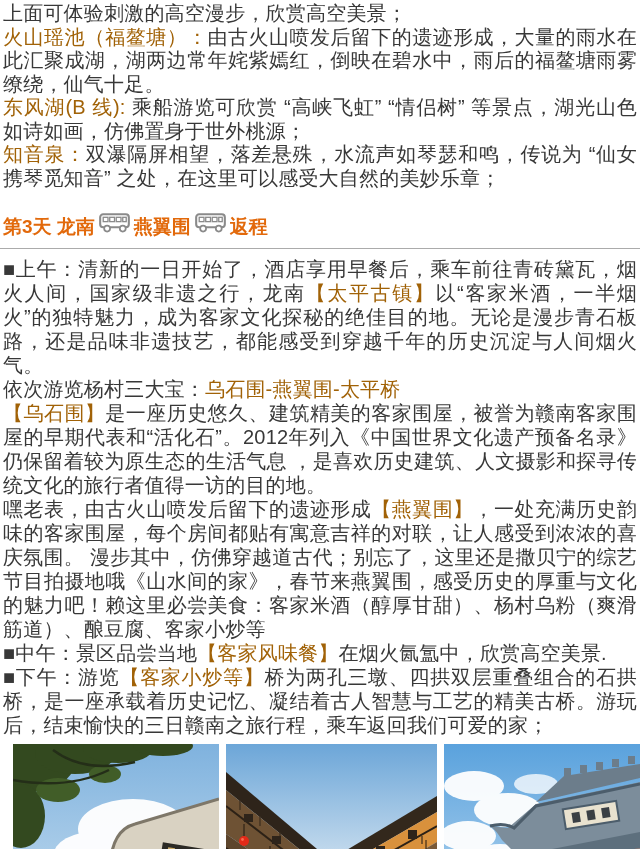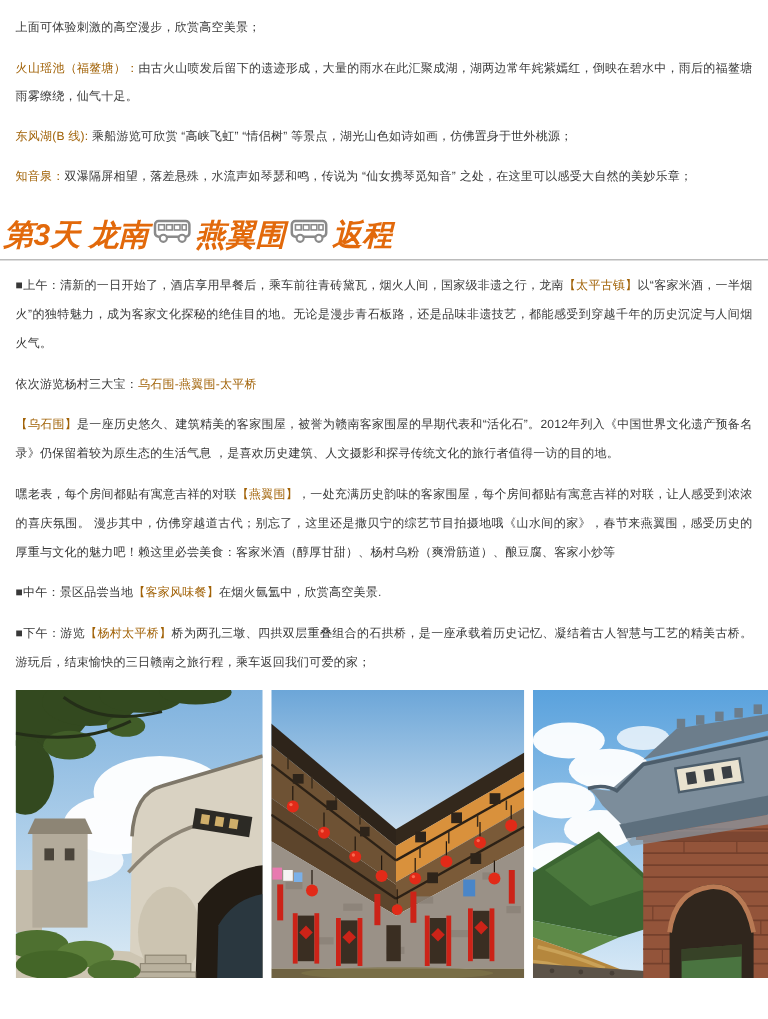--- a/index.html
+++ b/index.html
@@ -5,39 +5,38 @@
   html,body{margin:0;padding:0;background:#ffffff;}
   .doc{
     width:640px;
     box-sizing:border-box;
     padding:2px 3px 0 3px;
     font-family:"Liberation Sans","DejaVu Sans",sans-serif;
     color:#383838;
     overflow:hidden;
   }
   .para{
-    margin:10px;
-    font-size:10px;
+    margin:0;
+    font-size:20px;
     line-height:23.5px;
     text-align:justify;
     letter-spacing:0.2px;
   }
   .para.body{line-height:24px;}
   .kw{color:#a16207;}
   .heading{
     margin:21px 0 0 0;
-    font-size:25px;
+    font-size:19px;
     line-height:30px;
     font-weight:bold;
     color:#e2690b;
     display:flex;
     align-items:center;
     gap:3px;
     white-space:nowrap;
-    font-style:italic;
   }
   .bus{flex:0 0 auto;display:inline-block;}
   .rule{
     border:none;
     border-top:1px solid #ababab;
     margin:5px -3px 0 -3px;
   }
   .bodyblock{margin-top:8px;}
   .photos{
     display:flex;
@@ -88,23 +87,23 @@
     </span>
     <span>返程</span>
   </div>
 
   <hr class="rule">
 
   <div class="bodyblock">
     <p class="para body"><span>■上午：清新的一日开始了，酒店享用早餐后，乘车前往青砖黛瓦，烟火人间，国家级非遗之行，龙南</span><span class="kw">【太平古镇】</span><span>以“客家米酒，一半烟火”的独特魅力，成为客家文化探秘的绝佳目的地。无论是漫步青石板路，还是品味非遗技艺，都能感受到穿越千年的历史沉淀与人间烟火气。</span></p>
     <p class="para body"><span>依次游览杨村三大宝：</span><span class="kw">乌石围-燕翼围-太平桥</span></p>
     <p class="para body"><span class="kw">【乌石围】</span><span>是一座历史悠久、建筑精美的客家围屋，被誉为赣南客家围屋的早期代表和“活化石”。2012年列入《中国世界文化遗产预备名录》仍保留着较为原生态的生活气息 ，是喜欢历史建筑、人文摄影和探寻传统文化的旅行者值得一访的目的地。</span></p>
-    <p class="para body"><span>嘿老表，每个房间都贴有寓意吉祥的对联</span><span class="kw">【燕翼围】</span><span>，一处充满历史韵味的客家围屋，每个房间都贴有寓意吉祥的对联，让人感受到浓浓的喜庆氛围。 漫步其中，仿佛穿越道古代；别忘了，这里还是撒贝宁的综艺节目拍摄地哦《山水间的家》，春节来燕翼围，感受历史的厚重与文化的魅力吧！赖这里必尝美食：客家米酒（醇厚甘甜）、杨村乌粉（爽滑筋道）、酿豆腐、客家小炒等</span></p>
+    <p class="para body"><span>嘿老表，由古火山喷发后留下的遗迹形成</span><span class="kw">【燕翼围】</span><span>，一处充满历史韵味的客家围屋，每个房间都贴有寓意吉祥的对联，让人感受到浓浓的喜庆氛围。 漫步其中，仿佛穿越道古代；别忘了，这里还是撒贝宁的综艺节目拍摄地哦《山水间的家》，春节来燕翼围，感受历史的厚重与文化的魅力吧！赖这里必尝美食：客家米酒（醇厚甘甜）、杨村乌粉（爽滑筋道）、酿豆腐、客家小炒等</span></p>
     <p class="para body"><span>■中午：景区品尝当地</span><span class="kw">【客家风味餐】</span><span>在烟火氤氲中，欣赏高空美景.</span></p>
-    <p class="para body"><span>■下午：游览</span><span class="kw">【杨村太平桥】</span><span>桥为两孔三墩、四拱双层重叠组合的石拱桥，是一座承载着历史记忆、凝结着古人智慧与工艺的精美古桥。游玩后，结束愉快的三日赣南之旅行程，乘车返回我们可爱的家；</span></p>
+    <p class="para body"><span>■下午：游览</span><span class="kw">【客家小炒等】</span><span>桥为两孔三墩、四拱双层重叠组合的石拱桥，是一座承载着历史记忆、凝结着古人智慧与工艺的精美古桥。游玩后，结束愉快的三日赣南之旅行程，乘车返回我们可爱的家；</span></p>
   </div>
 
   <div class="photos">
 
     <figure class="photo" style="margin:0;width:206px;height:240px;" aria-label="乌石围古围屋仰视：蓝天白云、古树与灰石门楼">
       <svg viewBox="0 0 206 240" width="206" height="240">
         <defs>
           <linearGradient id="sky1" x1="0" y1="0" x2="0" y2="1">
             <stop offset="0" stop-color="#7fb2de"></stop>
               <stop offset="1" stop-color="#dcebf5"></stop>

